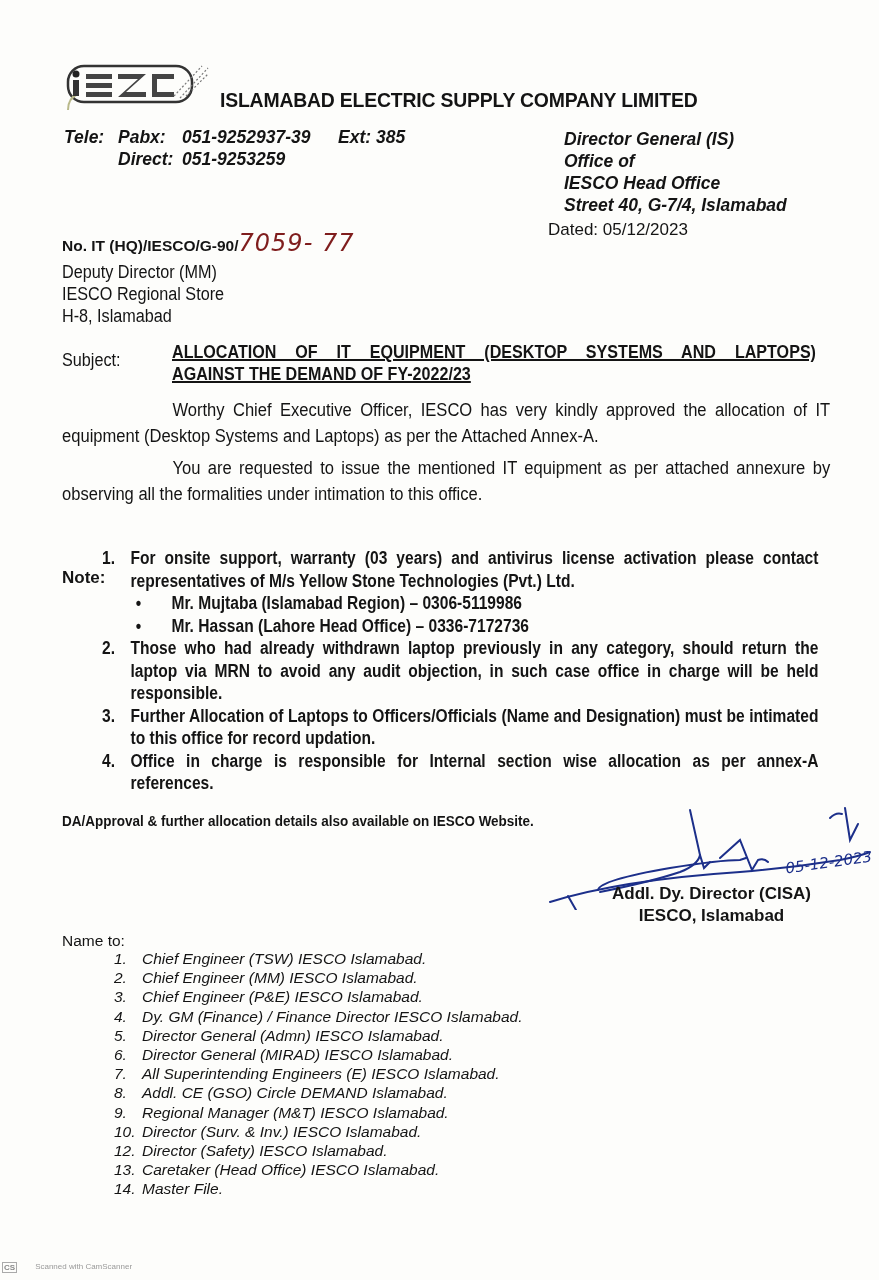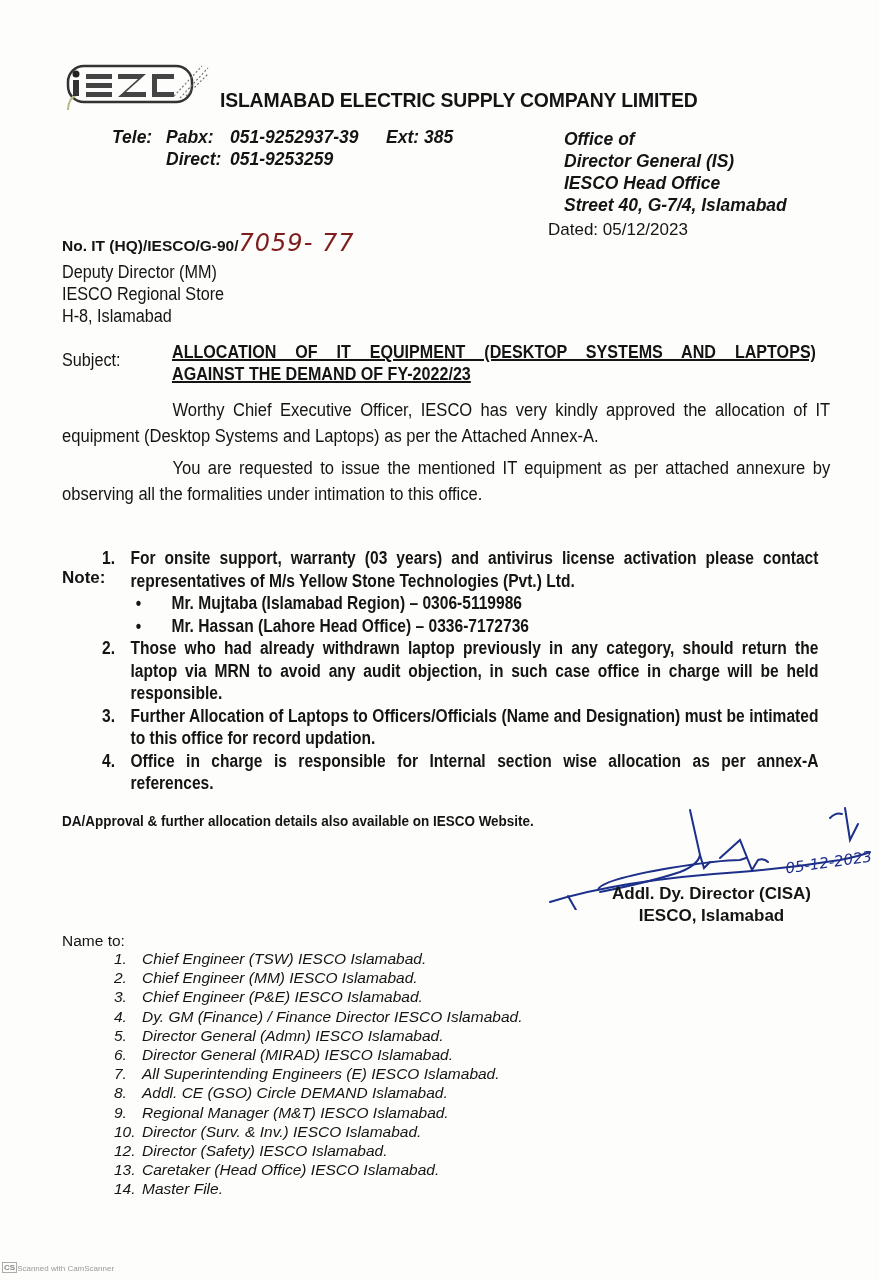--- a/index.html
+++ b/index.html
@@ -3,21 +3,21 @@
 <meta charset="utf-8">
 <style>
   html, body { margin: 0; padding: 0; }
   body {
     width: 879px; height: 1280px; background: #fdfdfb; position: relative; overflow: hidden;
     font-family: "Liberation Sans", sans-serif; color: #141414;
   }
   .abs { position: absolute; }
   .logo { left: 62px; top: 60px; width: 150px; height: 52px; }
   .company { left: 220px; top: 89px; font-size: 20px; font-weight: bold; letter-spacing: -0.2px; transform: scaleX(0.97); transform-origin: left; white-space: nowrap; }
-  .contact { left: 64px; top: 126px; font-size: 17.5px; font-weight: bold; font-style: italic; line-height: 22px; margin-left: 48px; }
+  .contact { left: 64px; top: 126px; font-size: 17.5px; font-weight: bold; font-style: italic; line-height: 22px; }
   .contact .row { display: flex; white-space: nowrap; }
   .contact .c1 { width: 54px; }
   .contact .c2 { width: 64px; }
   .contact .c2b { width: 68px; }
   .office { left: 564px; top: 128px; font-size: 17.5px; font-weight: bold; font-style: italic; line-height: 22px; white-space: nowrap; }
   .dated { left: 548px; top: 220px; font-size: 17px; font-weight: normal; white-space: nowrap; }
   .refno { left: 62px; top: 229px; font-size: 15.5px; font-weight: bold; white-space: nowrap; }
   .refhand { font-family: "DejaVu Sans", sans-serif; font-weight: normal; font-size: 24px; color: #7f1d1d; letter-spacing: 1px; font-style: italic; }
   .recipient { left: 62px; top: 261px; font-size: 18px; line-height: 22px; transform: scaleX(0.9); transform-origin: left; white-space: nowrap; }
   .subj-label { left: 62px; top: 350px; font-size: 18px; transform: scaleX(0.9); transform-origin: left; }
@@ -32,21 +32,21 @@
   .notes .txt { flex: 1; text-align: justify; }
   .notes .bul { display: flex; }
   .notes .bul .dot { width: 46px; flex: none; padding-left: 6px; box-sizing: border-box; }
   .website { left: 62px; top: 813px; font-size: 14.5px; font-weight: bold; transform: scaleX(0.93); transform-origin: left; white-space: nowrap; }
   .sign-title { left: 612px; top: 883px; font-size: 17px; font-weight: bold; text-align: center; line-height: 22px; white-space: nowrap; }
   .sig { left: 540px; top: 800px; width: 339px; height: 110px; }
   .copy-label { left: 62px; top: 932px; font-size: 15.5px; }
   .copylist { left: 114px; top: 949px; font-size: 15.5px; font-style: italic; line-height: 19.2px; }
   .copylist .ci { display: flex; white-space: nowrap; }
   .copylist .cn { width: 28px; flex: none; }
-  .footer { left: 2px; top: 1262px; font-size: 8px; color: #9a9a9a; display: flex; align-items: flex-end; gap: 0; }
+  .footer { left: 2px; top: 1262px; font-size: 8px; color: #9a9a9a; display: flex; align-items: flex-start; gap: 18px; }
   .cs-box { border: 1px solid #aaa; font-size: 8px; padding: 0 1px; color: #888; font-weight: bold; }
 </style>
 </head>
 <body>
 
 <div class="abs logo">
   <svg width="150" height="52" viewBox="0 0 150 52">
     <rect x="6" y="6" width="124" height="36" rx="16" ry="16" fill="none" stroke="#333" stroke-width="2.5"></rect>
     <path d="M6 50 Q 6 38 16 34" fill="none" stroke="#b9b98a" stroke-width="2"></path>
     <circle cx="14" cy="14" r="3.5" fill="#222"></circle>
@@ -70,22 +70,22 @@
     <span>Ext: 385</span>
   </div>
   <div class="row">
     <span class="c1"></span>
     <span style="width:64px;">Direct:</span>
     <span>051-9253259</span>
   </div>
 </div>
 
 <div class="abs office">
+  <div>Director General (IS)</div>
   <div>Office of</div>
-  <div>Director General (IS)</div>
   <div>IESCO Head Office</div>
   <div>Street 40, G-7/4, Islamabad</div>
 </div>
 <div class="abs dated">Dated: 05/12/2023</div>
 
 <div class="abs refno">
   <span>No. IT (HQ)/IESCO/G-90/</span><span class="refhand">7059- 77</span>
 </div>
 
 <div class="abs recipient">

